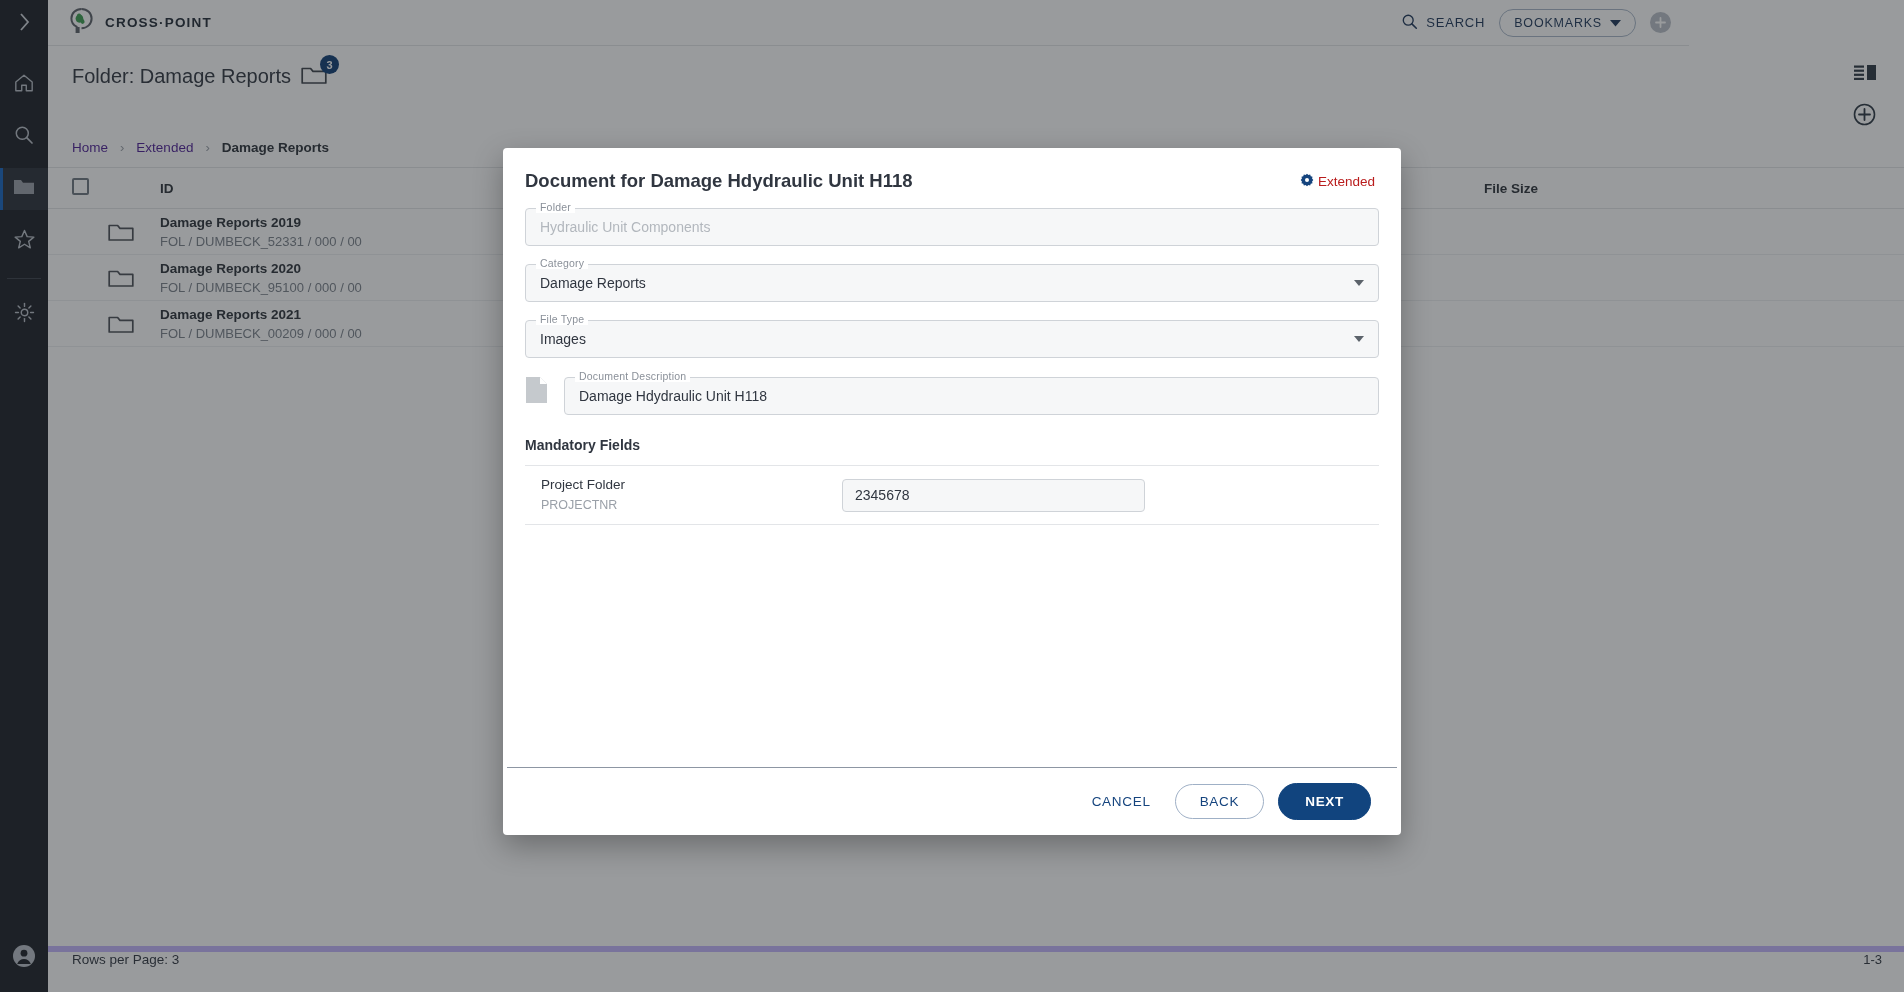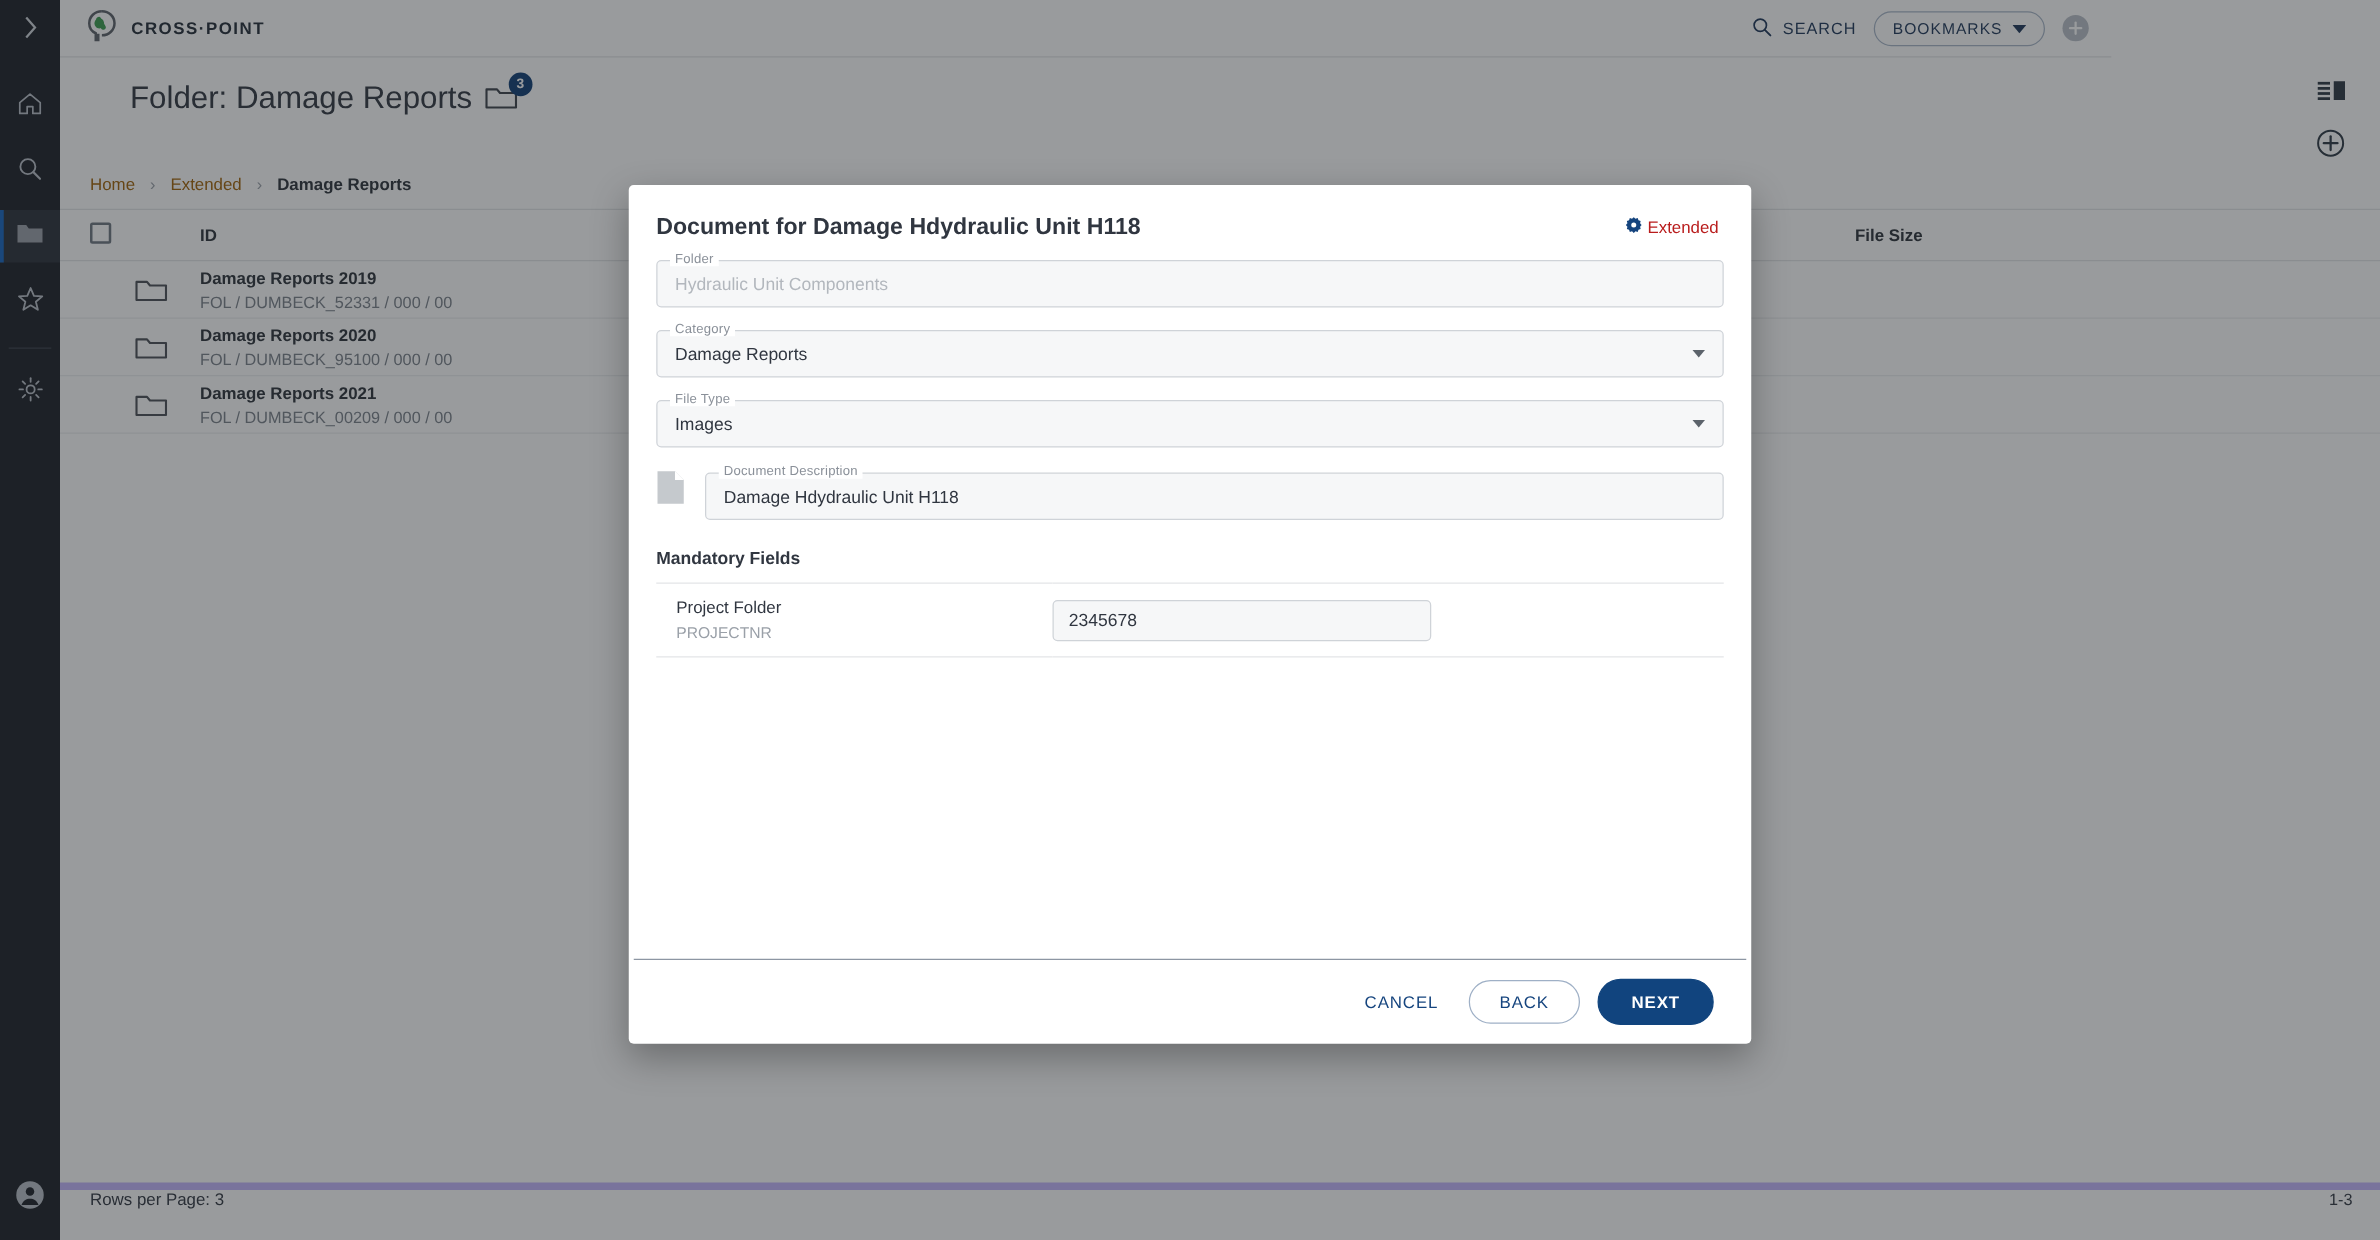--- a/index.html
+++ b/index.html
@@ -63,33 +63,33 @@
     font-size: 17px; line-height: 0; cursor: pointer;
   }
 
   
   .content {
     position: absolute; left: 48px; top: 46px; width: 1856px; height: 900px;
     background: #fff; overflow: hidden;
   }
   .page-head { padding: 18px 24px 0 24px; display: flex; align-items: flex-start; }
   .page-title-row { display: flex; align-items: center; gap: 10px; }
-  .page-title { font-size: 25px; color: #303640; font-weight: 400; margin-left: 32px; }
+  .page-title { font-size: 20px; color: #303640; font-weight: 400; }
   .folder-badge-wrap { position: relative; width: 26px; height: 24px; }
   .badge-count {
     position: absolute; top: -9px; right: -12px;
     min-width: 19px; height: 19px; border-radius: 50%;
     background: #0d3b73; color: #fff; font-size: 11px; font-weight: 600;
     display: flex; align-items: center; justify-content: center; padding: 0 4px;
   }
   .head-right { margin-left: auto; display: flex; flex-direction: column; align-items: center; gap: 22px; padding-right: 4px;}
   .icon-btn { cursor: pointer; color: #2b3642; display: flex; }
 
   .crumbs { display: flex; align-items: center; gap: 12px; padding: 14px 24px 12px 24px; }
-  .crumb { font-size: 13.5px; color: #a16207; cursor: pointer; }
+  .crumb { font-size: 13.5px; color: #4c1d95; cursor: pointer; }
   .crumb.active { color: #2b3138; font-weight: 700; cursor: default; }
   .crumb-sep { color: #9aa0a8; font-size: 13px; }
 
   table.grid { width: 100%; border-collapse: collapse; }
   .grid th {
     text-align: left; font-size: 13.5px; font-weight: 700; color: #2b3138;
     padding: 10px 0; border-top: 1px solid #e3e5e8; border-bottom: 1px solid #e3e5e8;
   }
   .grid td { border-bottom: 1px solid #eceef0; padding: 0; height: 46px; vertical-align: middle; }
   .col-check { width: 60px; padding-left: 24px !important; }

